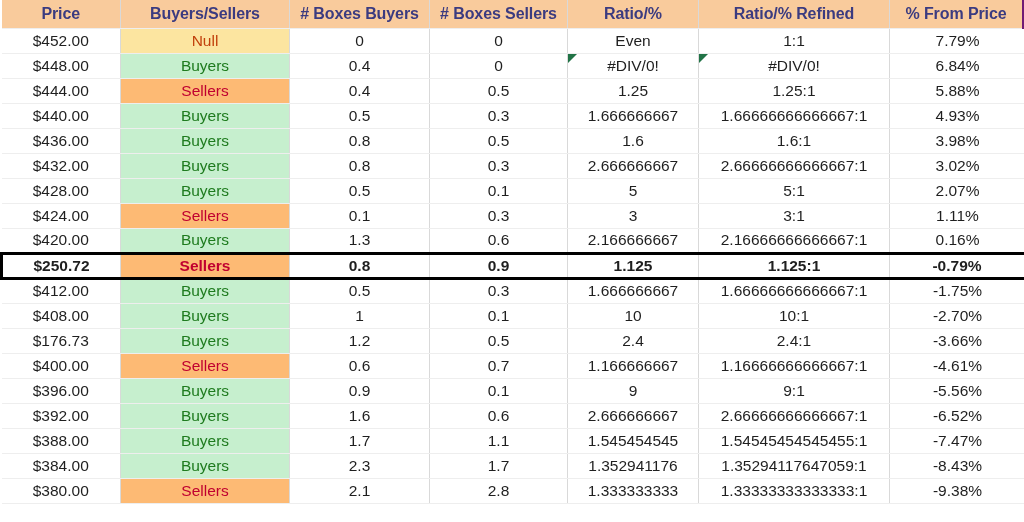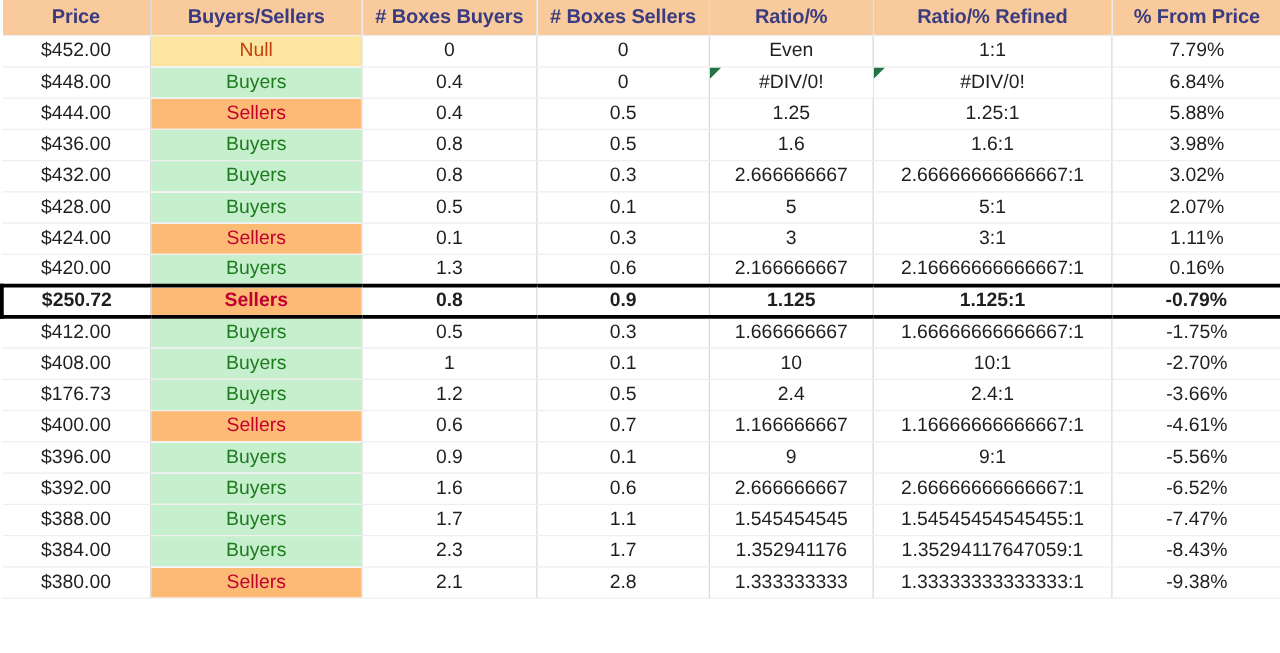--- a/index.html
+++ b/index.html
@@ -46,21 +46,21 @@
     background: #f9cb9c;
     color: #3b3b80;
     font-size: 16px;
     font-weight: bold;
     text-align: center;
     vertical-align: middle;
     border-right: 1px solid #9e9e9e;
     border-bottom: 1px solid #f2b27a;
     letter-spacing: -0.1px;
   }
-  thead th.last { border-right: 1px solid #701a75; text-align: center; }
+  thead th.last { border-right: 7px solid #701a75; text-align: center; }
 
   
   tbody tr { height: 25px; }
   tbody td {
     height: 25px;
     font-size: 15.5px;
     color: #1f1f1f;
     text-align: center;
     vertical-align: middle;
     background: #ffffff;
@@ -143,20 +143,29 @@
       <tr>
         <td class="price first">$444.00</td>
         <td class="bs sellers">Sellers</td>
         <td>0.4</td>
         <td>0.5</td>
         <td>1.25</td>
         <td>1.25:1</td>
         <td class="last">5.88%</td>
       </tr>
       <tr>
+        <td class="price first">$440.00</td>
+        <td class="bs buyers">Buyers</td>
+        <td>0.5</td>
+        <td>0.3</td>
+        <td>1.666666667</td>
+        <td>1.66666666666667:1</td>
+        <td class="last">4.93%</td>
+      </tr>
+      <tr>
         <td class="price first">$436.00</td>
         <td class="bs buyers">Buyers</td>
         <td>0.8</td>
         <td>0.5</td>
         <td>1.6</td>
         <td>1.6:1</td>
         <td class="last">3.98%</td>
       </tr>
       <tr>
         <td class="price first">$432.00</td>

